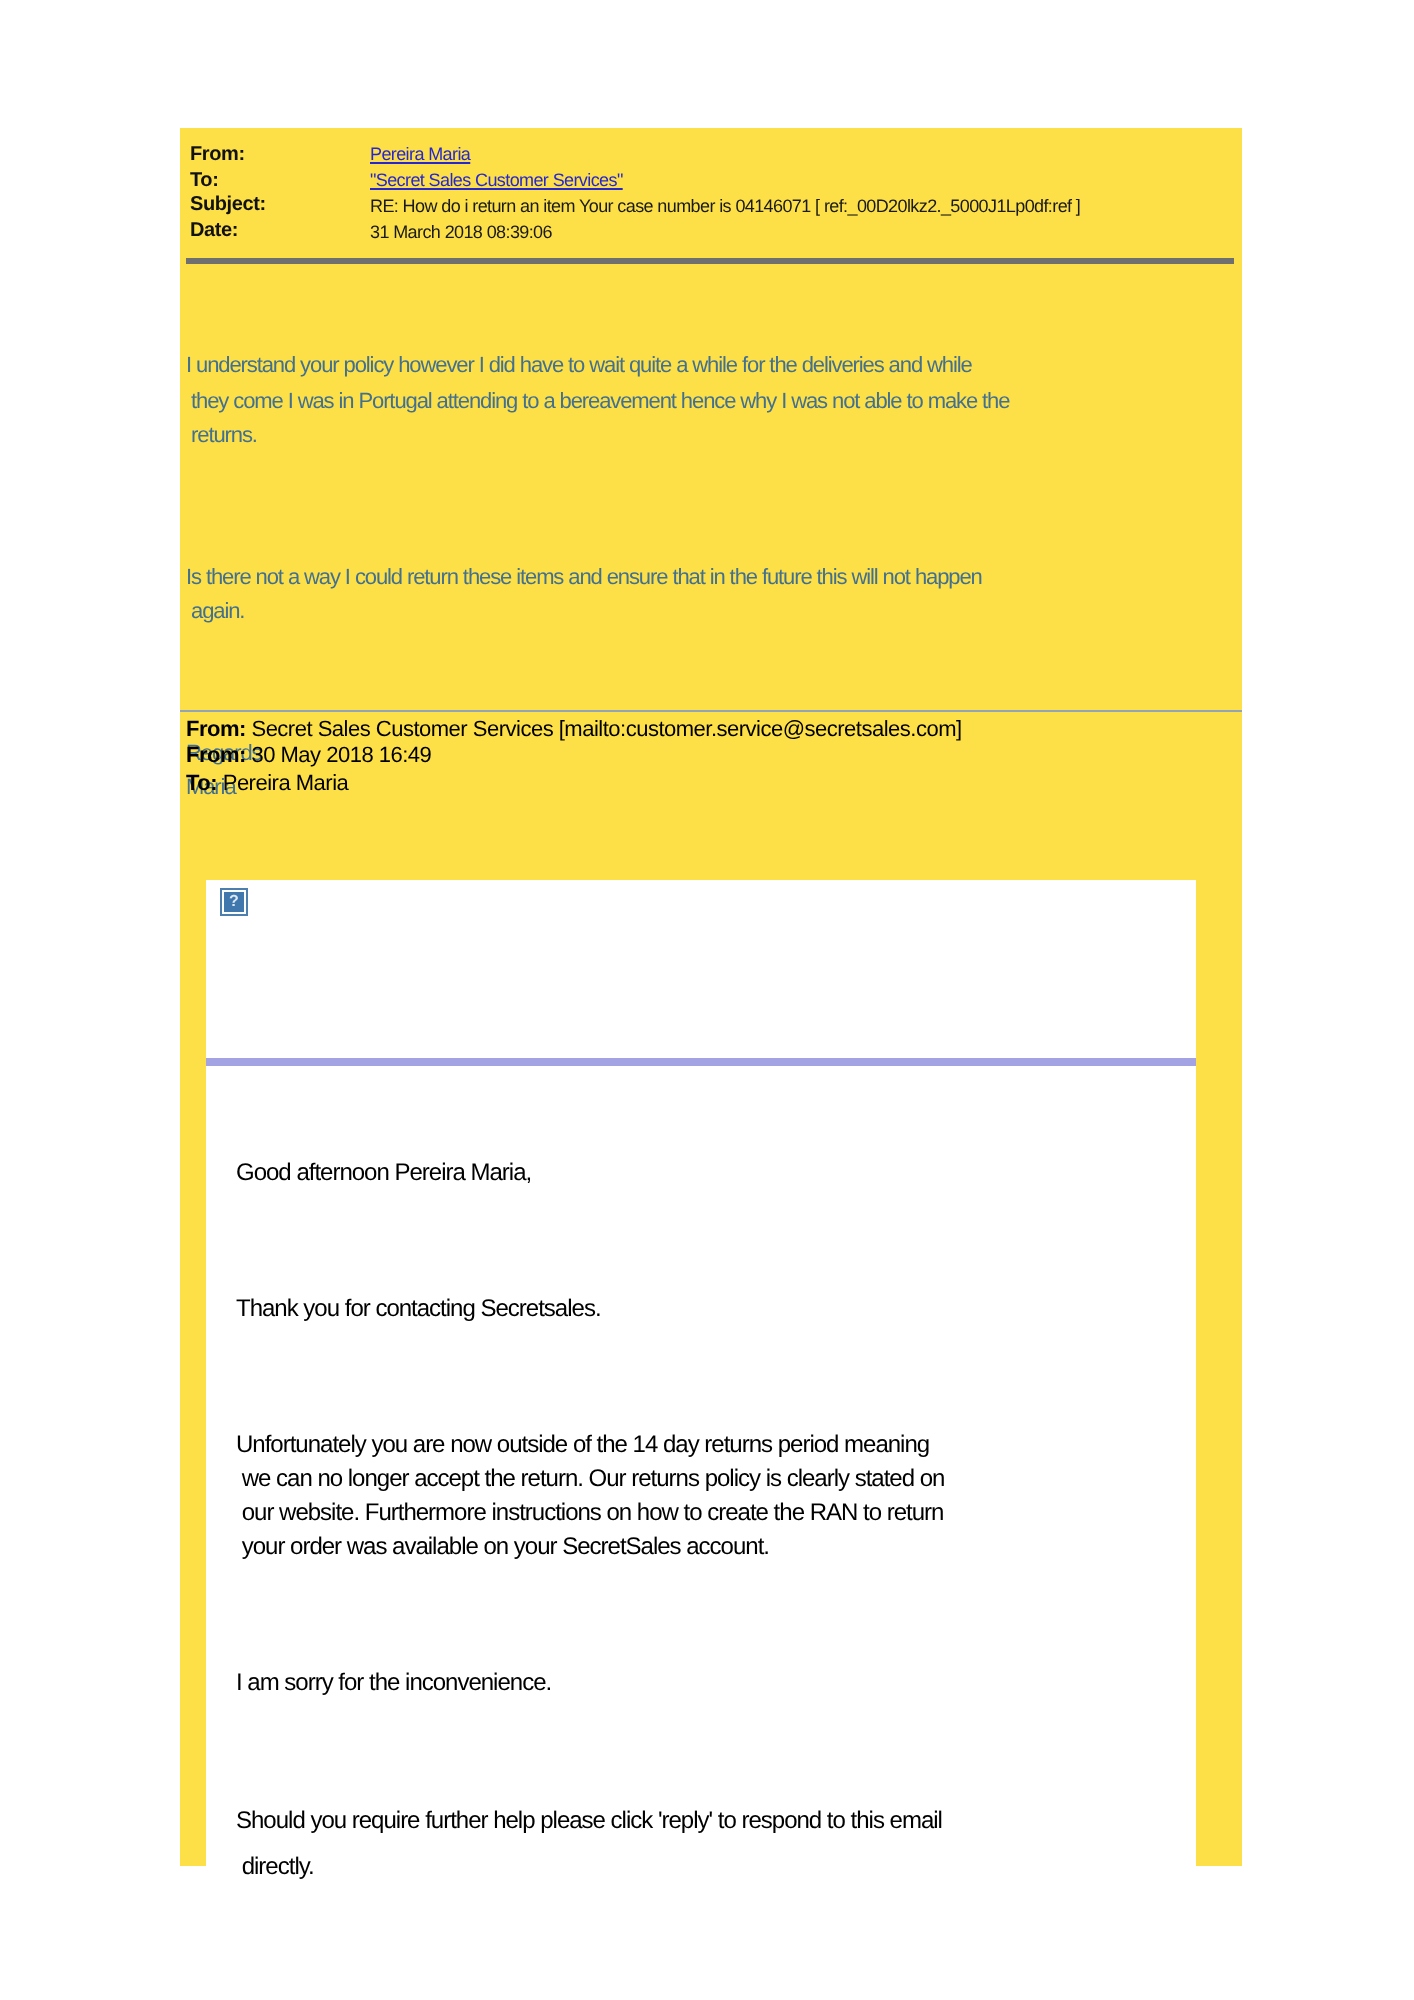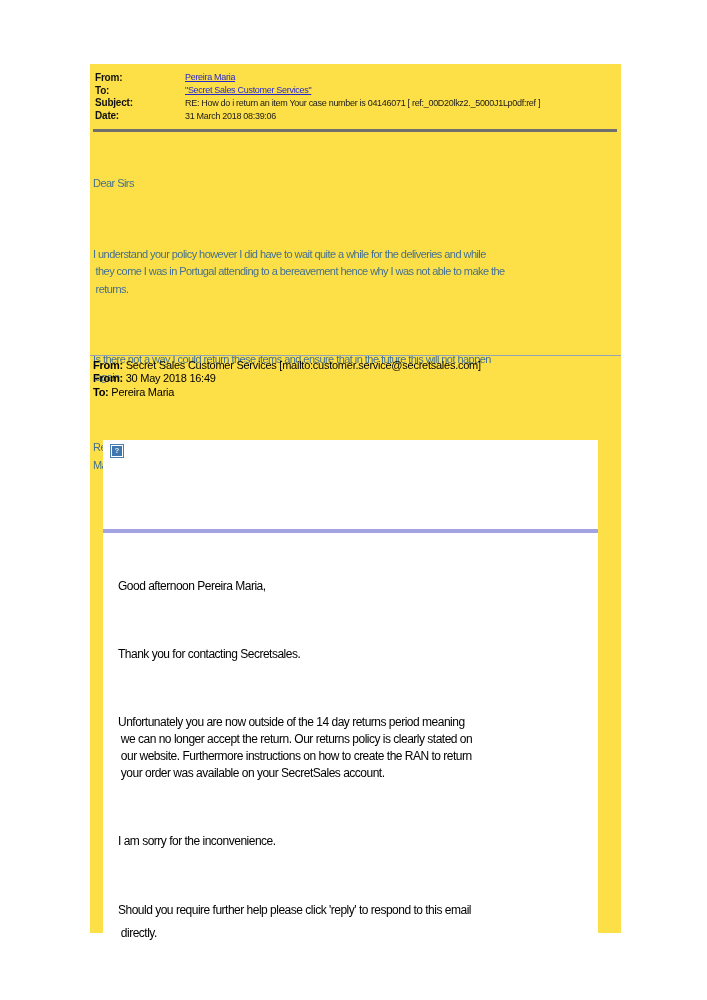--- a/index.html
+++ b/index.html
@@ -120,21 +120,20 @@
     </div>
     <div class="hdr1-row">
       <span class="hdr1-label">Date:</span>
       <span class="hdr1-value">31 March 2018 08:39:06</span>
     </div>
   </div>
 
   <div class="hdr-separator"></div>
 
   <div class="body1" id="body1" style="color: rgb(68, 112, 143);">
-    <div class="para">Dear Sirs</div>
     <div class="para">I understand your policy however I did have to wait quite a while for the deliveries and while
  they come I was in Portugal attending to a bereavement hence why I was not able to make the
  returns.</div>
     <div class="para">Is there not a way I could return these items and ensure that in the future this will not happen
  again.</div>
     <div class="para">Regards
 Maria</div>
   </div>
 
   <div class="thin-line"></div>

